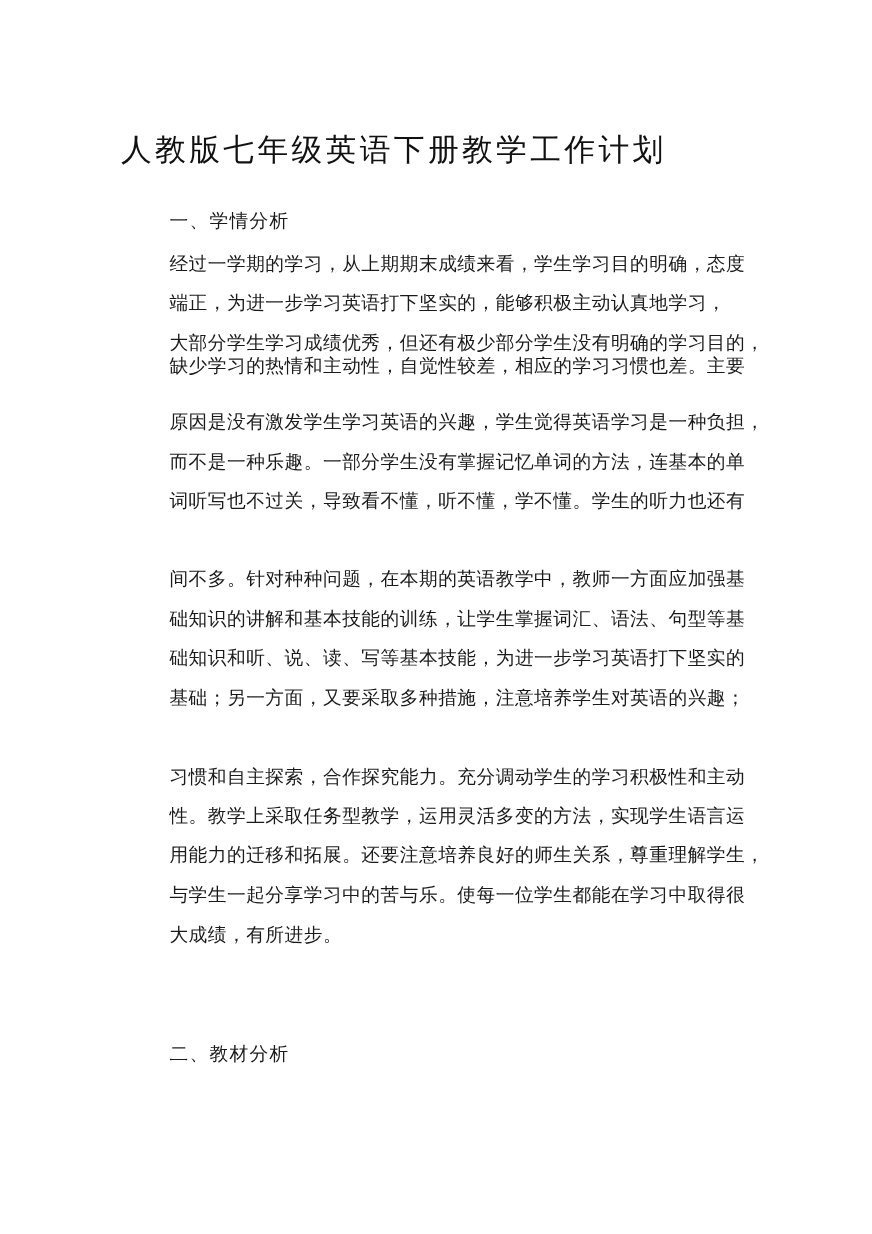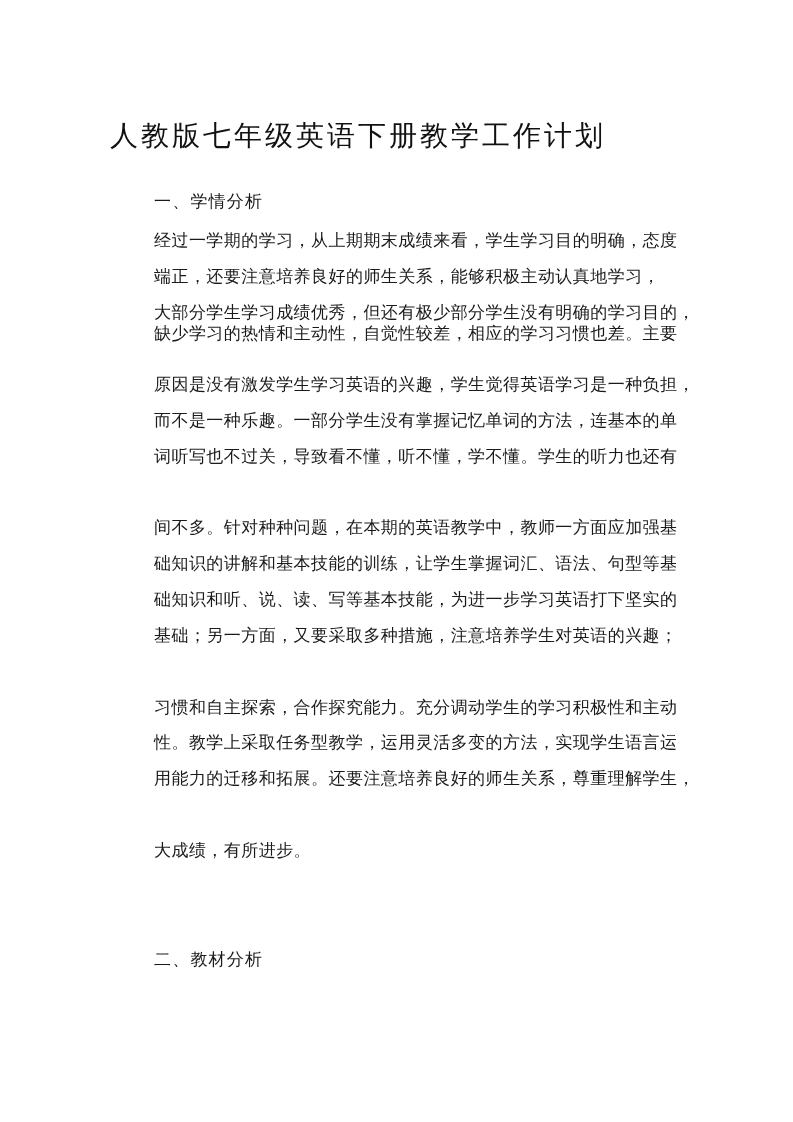--- a/index.html
+++ b/index.html
@@ -15,29 +15,30 @@
   </style>
 </head>
 <body>
 
 <div class="page">
   <div class="title">人教版七年级英语下册教学工作计划</div>
 
   <div class="line heading" style="top:190px">一、学情分析</div>
 
   <div class="line" style="top:229px">经过一学期的学习，从上期期末成绩来看，学生学习目的明确，态度</div>
-  <div class="line" style="top:265px">端正，还要注意培养良好的师生关系，能够积极主动认真地学习，</div>
+  <div class="line" style="top:265px">端正，为进一步学习英语打下坚实的，能够积极主动认真地学习，</div>
   <div class="line" style="top:301px">大部分学生学习成绩优秀，但还有极少部分学生没有明确的学习目的，</div>
   <div class="line" style="top:322px">缺少学习的热情和主动性，自觉性较差，相应的学习习惯也差。主要</div>
   <div class="line" style="top:373px">原因是没有激发学生学习英语的兴趣，学生觉得英语学习是一种负担，</div>
   <div class="line" style="top:409px">而不是一种乐趣。一部分学生没有掌握记忆单词的方法，连基本的单</div>
   <div class="line" style="top:445px">词听写也不过关，导致看不懂，听不懂，学不懂。学生的听力也还有</div>
   <div class="line" style="top:516px">间不多。针对种种问题，在本期的英语教学中，教师一方面应加强基</div>
   <div class="line" style="top:552px">础知识的讲解和基本技能的训练，让学生掌握词汇、语法、句型等基</div>
   <div class="line" style="top:588px">础知识和听、说、读、写等基本技能，为进一步学习英语打下坚实的</div>
   <div class="line" style="top:624px">基础；另一方面，又要采取多种措施，注意培养学生对英语的兴趣；</div>
   <div class="line" style="top:696px">习惯和自主探索，合作探究能力。充分调动学生的学习积极性和主动</div>
   <div class="line" style="top:731px">性。教学上采取任务型教学，运用灵活多变的方法，实现学生语言运</div>
   <div class="line" style="top:767px">用能力的迁移和拓展。还要注意培养良好的师生关系，尊重理解学生，</div>
+  <div class="line" style="top:803px">与学生一起分享学习中的苦与乐。使每一位学生都能在学习中取得很</div>
   <div class="line" style="top:839px">大成绩，有所进步。</div>
 
   <div class="line heading" style="top:948px">二、教材分析</div>
 </div>
 
 </body></html>

